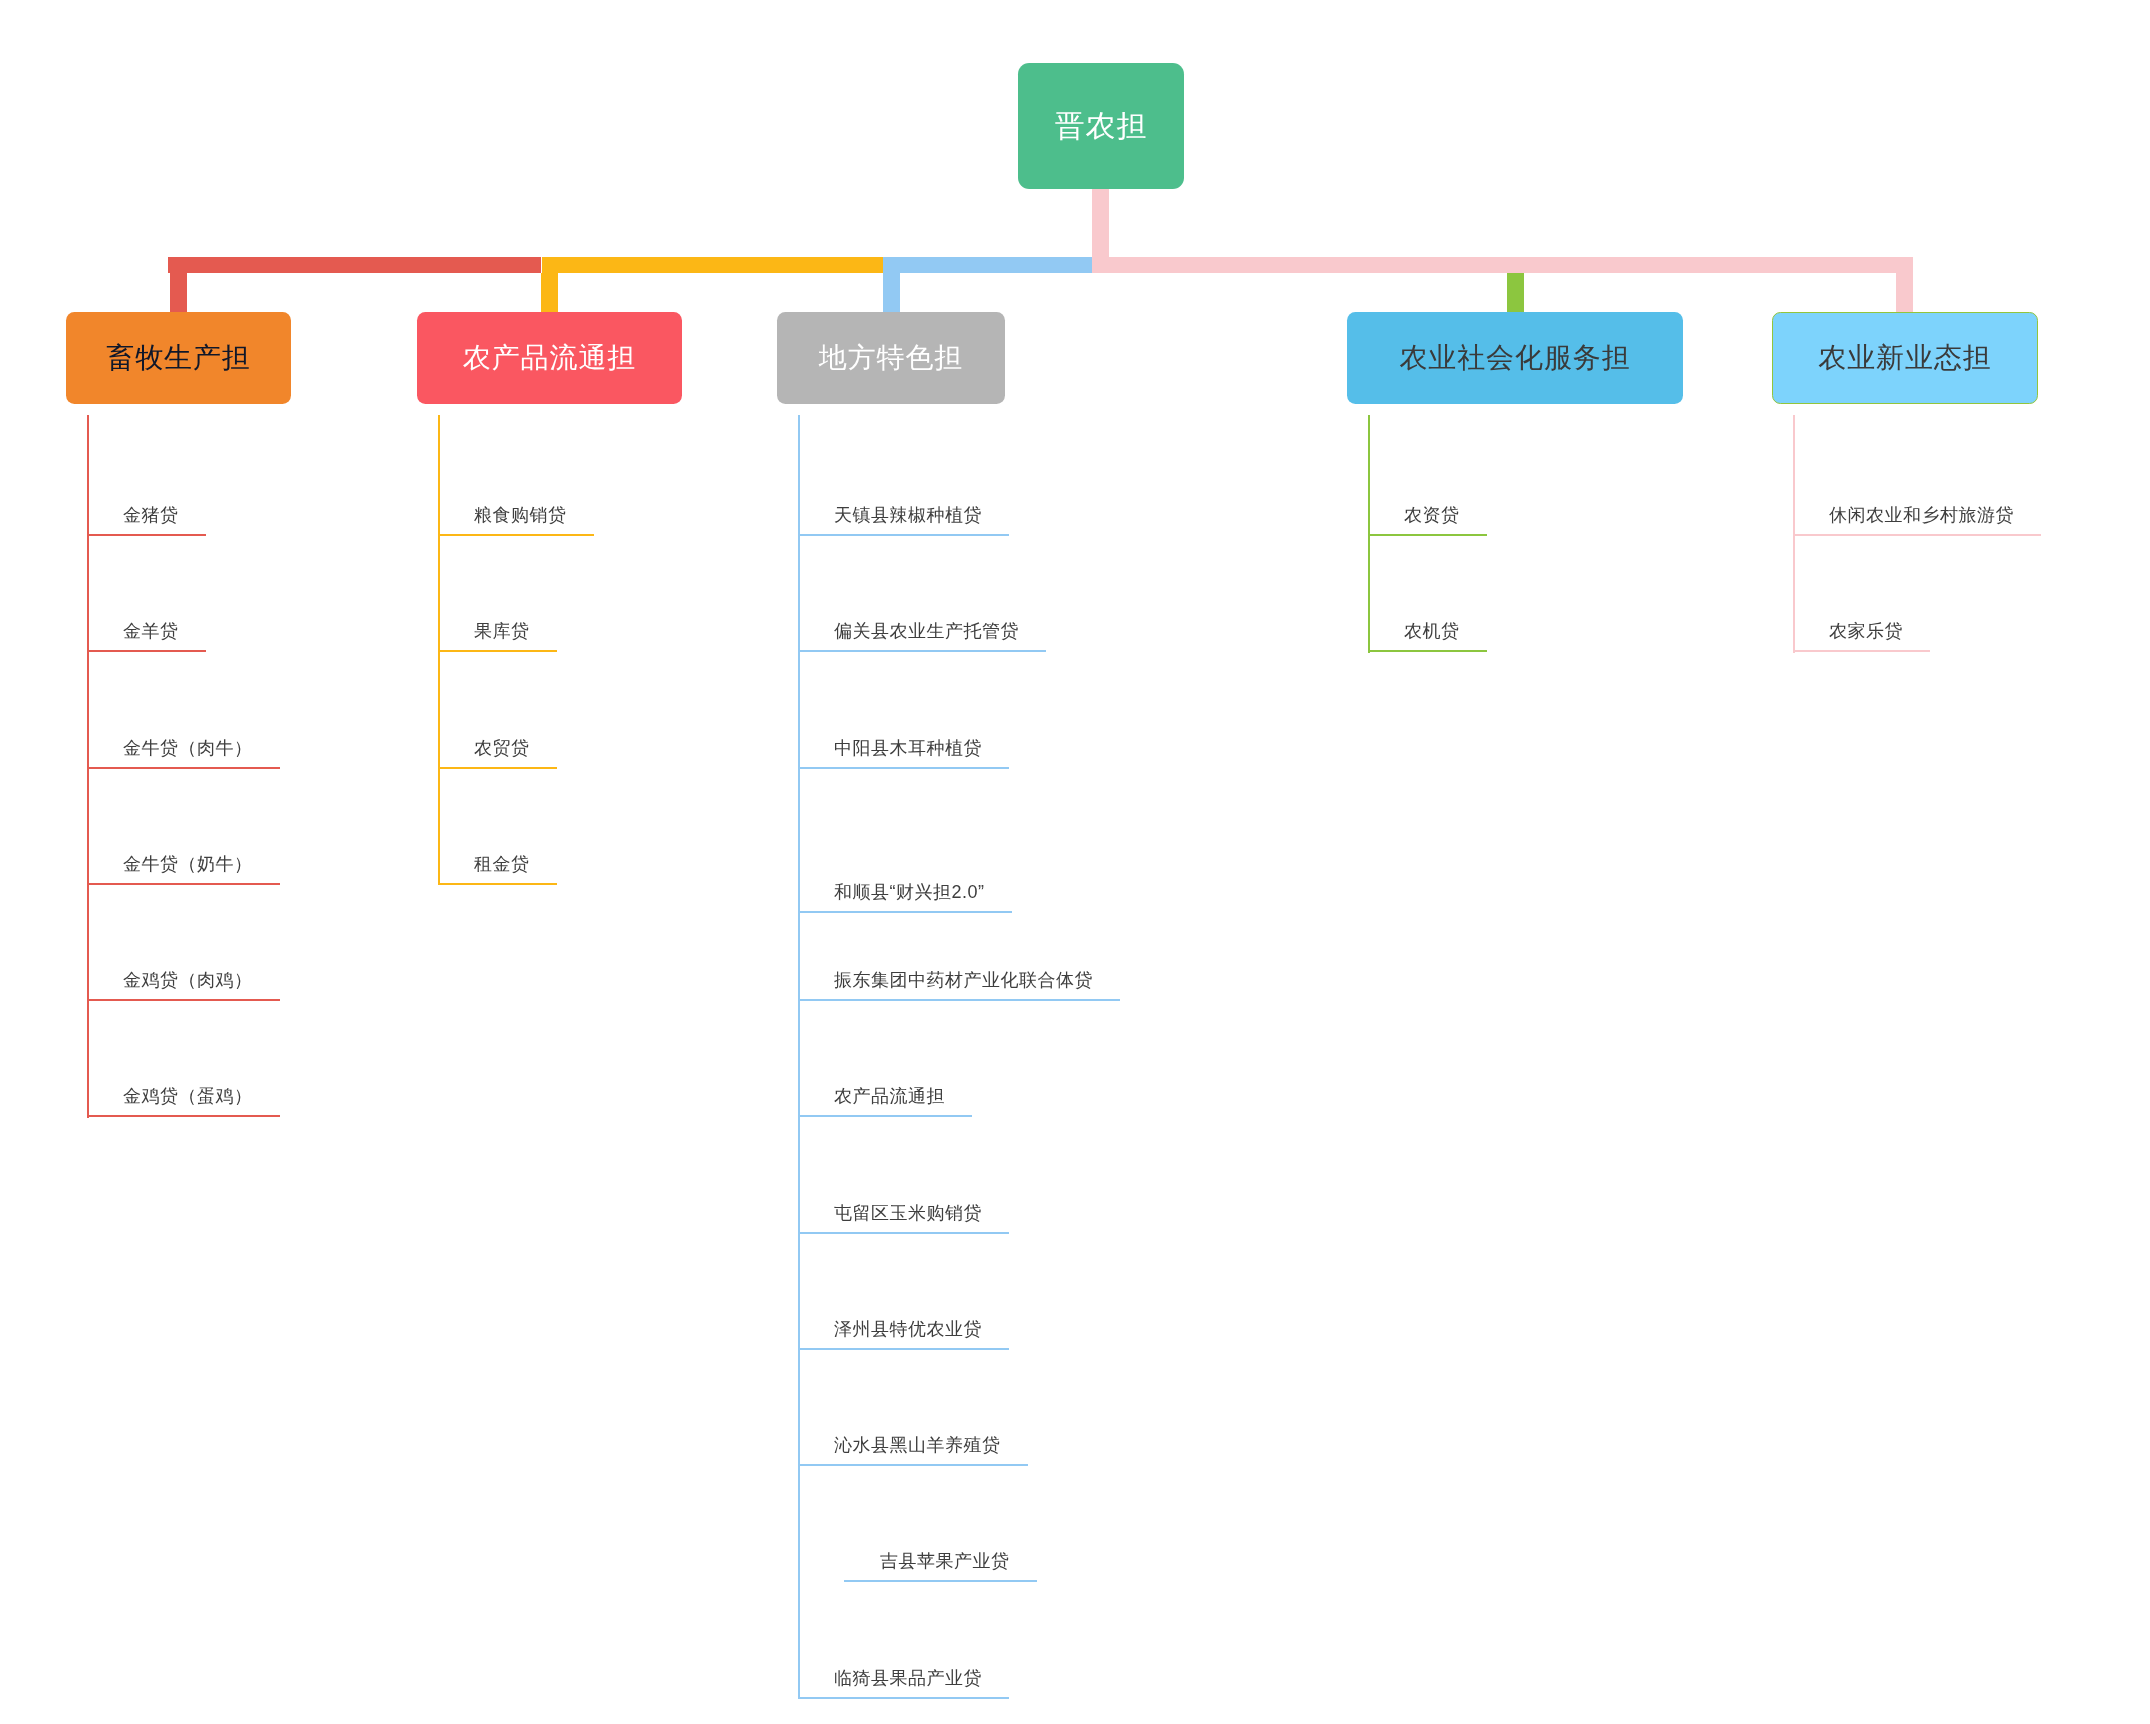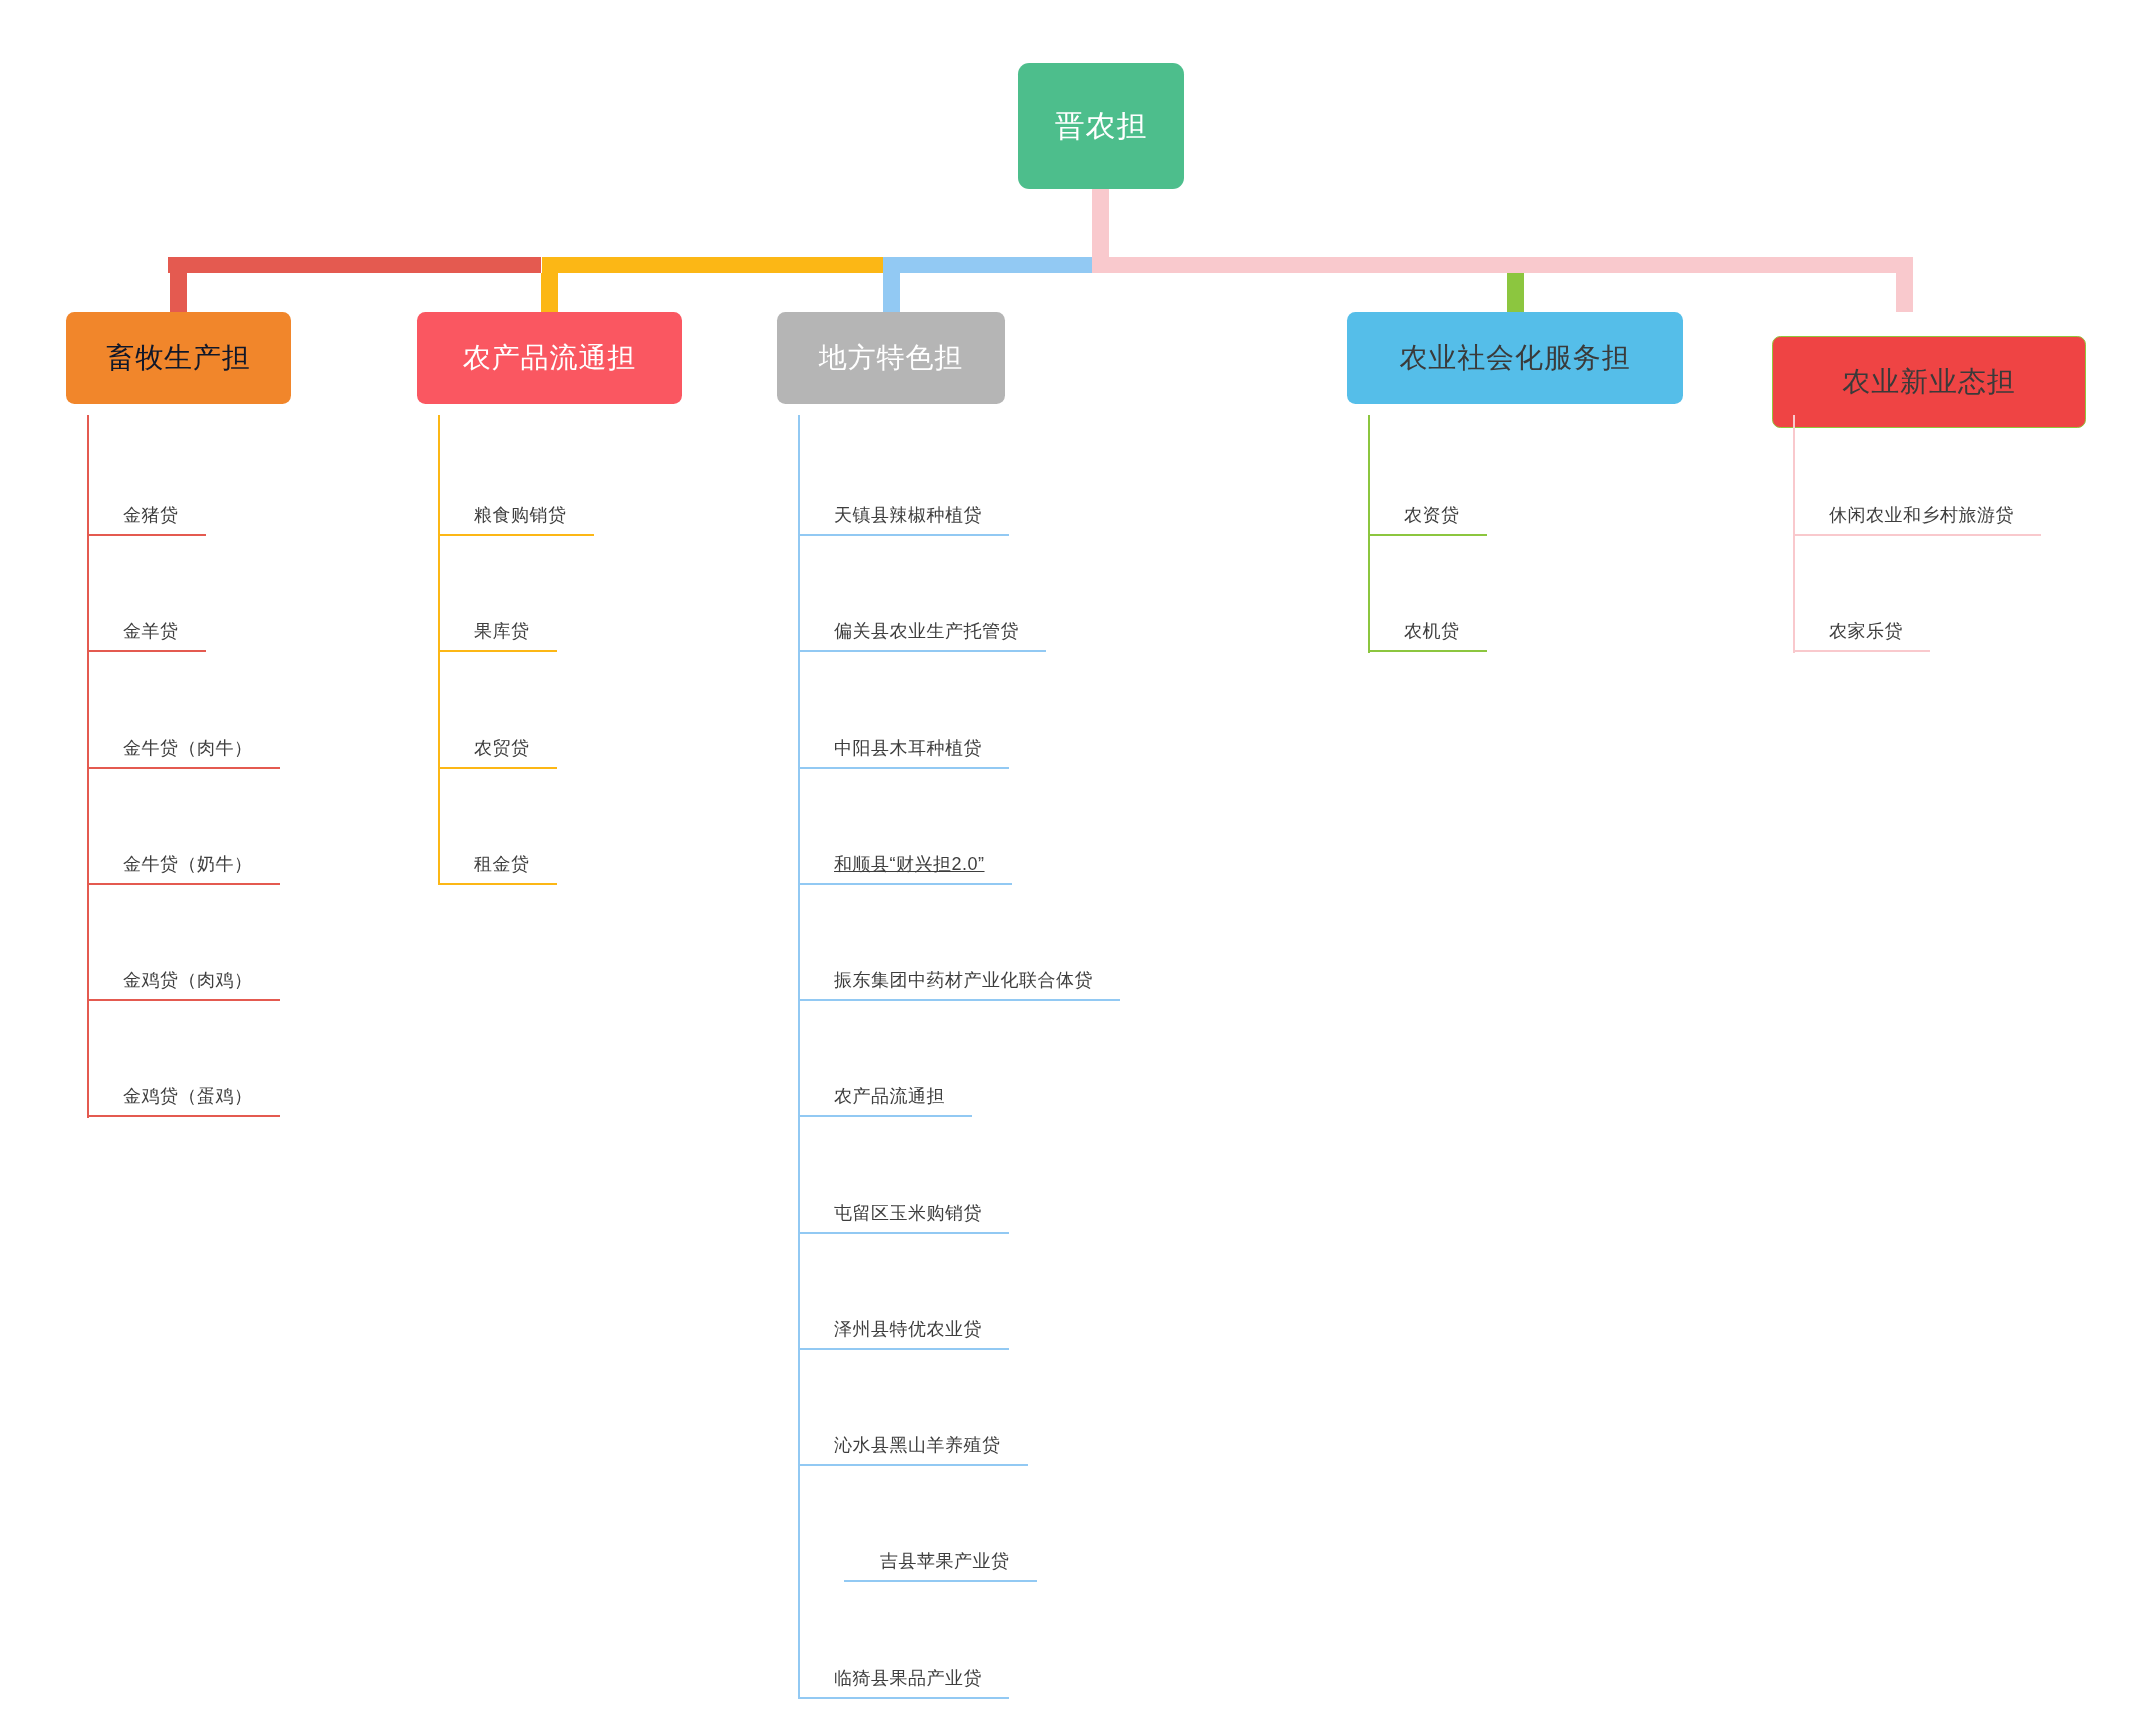--- a/index.html
+++ b/index.html
@@ -43,31 +43,31 @@
       <div class="vline" style="left: 438px; top: 415px; height: 470px; background: rgb(252, 183, 21);"></div>
       <div class="leaf" style="left: 438px; top: 497px; border-bottom-color: rgb(252, 183, 21);">粮食购销贷</div>
       <div class="leaf" style="left: 438px; top: 613px; border-bottom-color: rgb(252, 183, 21);">果库贷</div>
       <div class="leaf" style="left: 438px; top: 730px; border-bottom-color: rgb(252, 183, 21);">农贸贷</div>
       <div class="leaf" style="left: 438px; top: 846px; border-bottom-color: rgb(252, 183, 21);">租金贷</div>
       <div class="node branch-node" style="left: 777px; width: 228px; background: rgb(181, 181, 181); color: rgb(255, 255, 255);">地方特色担</div>
       <div class="vline" style="left: 798px; top: 415px; height: 1284px; background: rgb(146, 201, 243);"></div>
       <div class="leaf" style="left: 798px; top: 497px; border-bottom-color: rgb(146, 201, 243);">天镇县辣椒种植贷</div>
       <div class="leaf" style="left: 798px; top: 613px; border-bottom-color: rgb(146, 201, 243);">偏关县农业生产托管贷</div>
       <div class="leaf" style="left: 798px; top: 730px; border-bottom-color: rgb(146, 201, 243);">中阳县木耳种植贷</div>
-      <div class="leaf" style="left: 798px; top: 846px; border-bottom-color: rgb(146, 201, 243); text-decoration: underline;">和顺县“财兴担2.0”</div>
+      <div class="leaf" style="left: 798px; top: 874px; border-bottom-color: rgb(146, 201, 243);">和顺县“财兴担2.0”</div>
       <div class="leaf" style="left: 798px; top: 962px; border-bottom-color: rgb(146, 201, 243);">振东集团中药材产业化联合体贷</div>
       <div class="leaf" style="left: 798px; top: 1078px; border-bottom-color: rgb(146, 201, 243);">农产品流通担</div>
       <div class="leaf" style="left: 798px; top: 1195px; border-bottom-color: rgb(146, 201, 243);">屯留区玉米购销贷</div>
       <div class="leaf" style="left: 798px; top: 1311px; border-bottom-color: rgb(146, 201, 243); text-align: center;">泽州县特优农业贷</div>
       <div class="leaf" style="left: 798px; top: 1427px; border-bottom-color: rgb(146, 201, 243);">沁水县黑山羊养殖贷</div>
       <div class="leaf" style="left: 798px; top: 1543px; border-bottom-color: rgb(146, 201, 243); margin-left: 46px;">吉县苹果产业贷</div>
       <div class="leaf" style="left: 798px; top: 1660px; border-bottom-color: rgb(146, 201, 243);">临猗县果品产业贷</div>
       <div class="node branch-node" style="left: 1347px; width: 336px; background: rgb(85, 190, 233); color: rgb(58, 58, 58);">农业社会化服务担</div>
       <div class="vline" style="left: 1368px; top: 415px; height: 238px; background: rgb(140, 198, 63);"></div>
       <div class="leaf" style="left: 1368px; top: 497px; border-bottom-color: rgb(140, 198, 63);">农资贷</div>
       <div class="leaf" style="left: 1368px; top: 613px; border-bottom-color: rgb(140, 198, 63);">农机贷</div>
-      <div class="node branch-node" style="left: 1772px; width: 314px; background: #ef4444; color: rgb(58, 58, 58); border: 1.9px solid rgb(147, 197, 59); margin-top: 24px;">农业新业态担</div>
+      <div class="node branch-node" style="left: 1772px; width: 266px; background: #7dd3fc; color: rgb(58, 58, 58); border: 1.9px solid rgb(147, 197, 59);">农业新业态担</div>
       <div class="vline" style="left: 1793px; top: 415px; height: 238px; background: rgb(249, 201, 205);"></div>
       <div class="leaf" style="left: 1793px; top: 497px; border-bottom-color: rgb(249, 201, 205);">休闲农业和乡村旅游贷</div>
       <div class="leaf" style="left: 1793px; top: 613px; border-bottom-color: rgb(249, 201, 205);">农家乐贷</div>
     </div>
 </div>
 
 
 </body></html>

